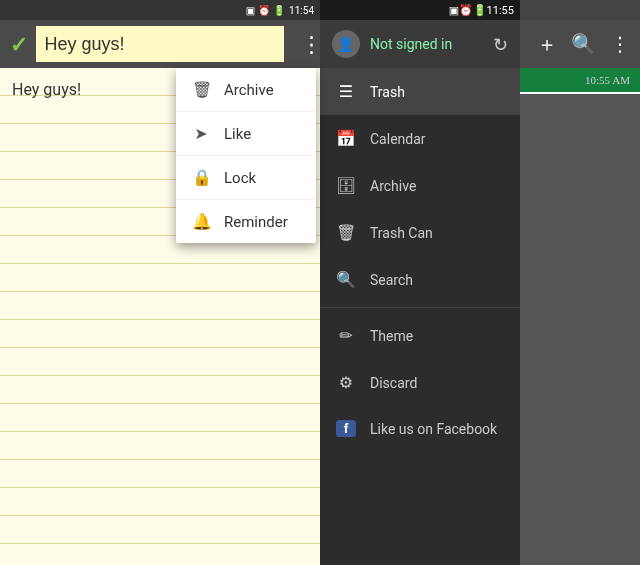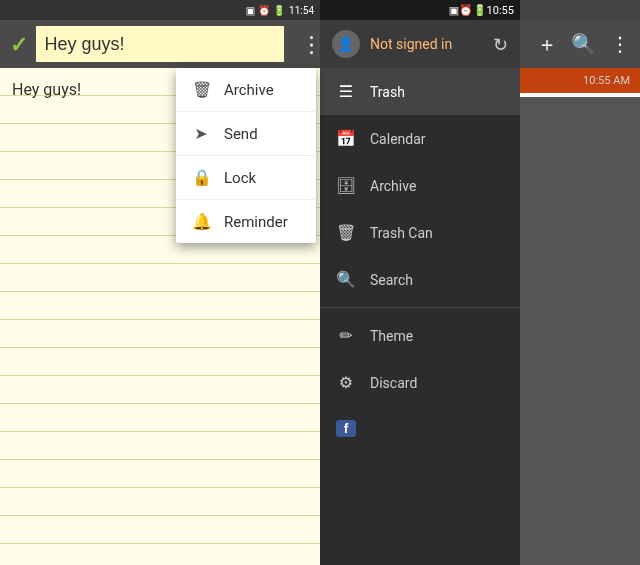--- a/index.html
+++ b/index.html
@@ -192,21 +192,21 @@
       background: #666;
       display: flex;
       align-items: center;
       justify-content: center;
       color: #ccc;
       font-size: 14px;
     }
 
     .drawer-user {
       flex: 1;
-      color: #fdba74;
+      color: #86efac;
       font-size: 14px;
     }
 
     .drawer-refresh {
       color: #ccc;
       font-size: 18px;
       cursor: pointer;
     }
 
     .drawer-nav {
@@ -272,26 +272,27 @@
       font-size: 20px;
       cursor: pointer;
     }
 
     .notes-list-content {
       flex: 1;
       background: #555;
     }
 
     .note-list-item {
-      background: #c2410c;
+      background: #15803d;
       padding: 6px 10px;
-      border-bottom: 4px solid #ffffff;
+      border-bottom: 2px solid #ffffff;
       display: flex;
       justify-content: flex-end;
       align-items: center;
+      font-family: Liberation Serif, serif;
     }
 
     .note-list-time {
       font-size: 11px;
       color: #ccc;
     }
   </style>
 </head>
 <body>
 
@@ -337,41 +338,41 @@
     <div class="note-text">Hey guys!</div>
   </div>
 
   <div class="dropdown-menu">
     <div class="dropdown-item">
       <span class="d-icon">🗑</span>
       <span class="d-label">Archive</span>
     </div>
     <div class="dropdown-item">
       <span class="d-icon">➤</span>
-      <span class="d-label">Send</span>
+      <span class="d-label">Like</span>
     </div>
     <div class="dropdown-item">
       <span class="d-icon">🔒</span>
       <span class="d-label">Lock</span>
     </div>
     <div class="dropdown-item">
       <span class="d-icon">🔔</span>
       <span class="d-label">Reminder</span>
     </div>
   </div>
 </div>
 
 <div class="right-panel">
 
   <div class="drawer">
     <div class="status-bar-right">
       <span>▣</span>
       <span>⏰</span>
       <span>🔋</span>
-      <span>10:55</span>
+      <span>11:55</span>
     </div>
 
     <div class="drawer-header">
       <div class="drawer-avatar">👤</div>
       <span class="drawer-user">Not signed in</span>
       <span class="drawer-refresh">↻</span>
     </div>
 
     <nav class="drawer-nav">
       <div class="nav-item active">
@@ -398,20 +399,21 @@
       <div class="nav-item">
         <span class="n-icon">✏</span>
         <span class="n-label">Theme</span>
       </div>
       <div class="nav-item">
         <span class="n-icon">⚙</span>
         <span class="n-label">Discard</span>
       </div>
       <div class="nav-item">
         <span class="n-icon" style="background:#3b5998;color:#fff;border-radius:3px;font-weight:bold;font-size:13px;padding:1px 5px;display:inline-block;">f</span>
+        <span class="n-label">Like us on Facebook</span>
       </div>
     </nav>
   </div>
 
   <div class="notes-list">
     <div class="notes-list-status"></div>
     <div class="notes-list-toolbar">
       <span class="tl-icon">＋</span>
       <span class="tl-icon">🔍</span>
       <span class="tl-icon">⋮</span>

